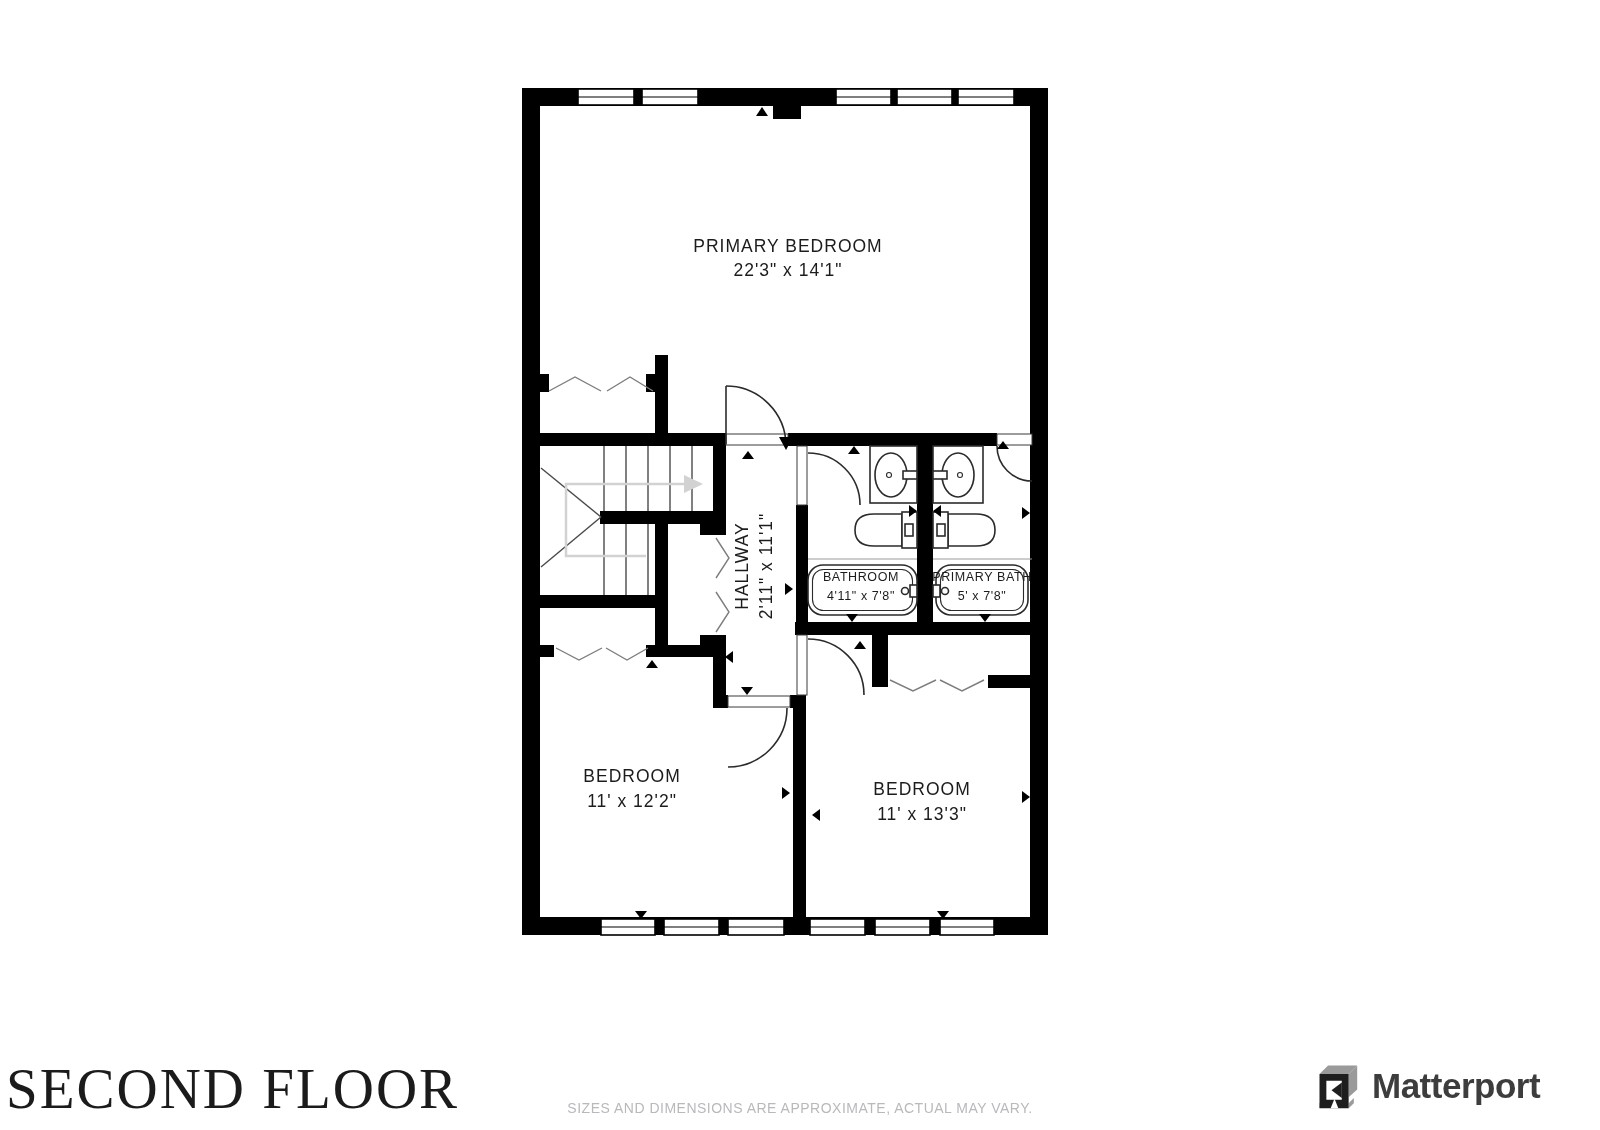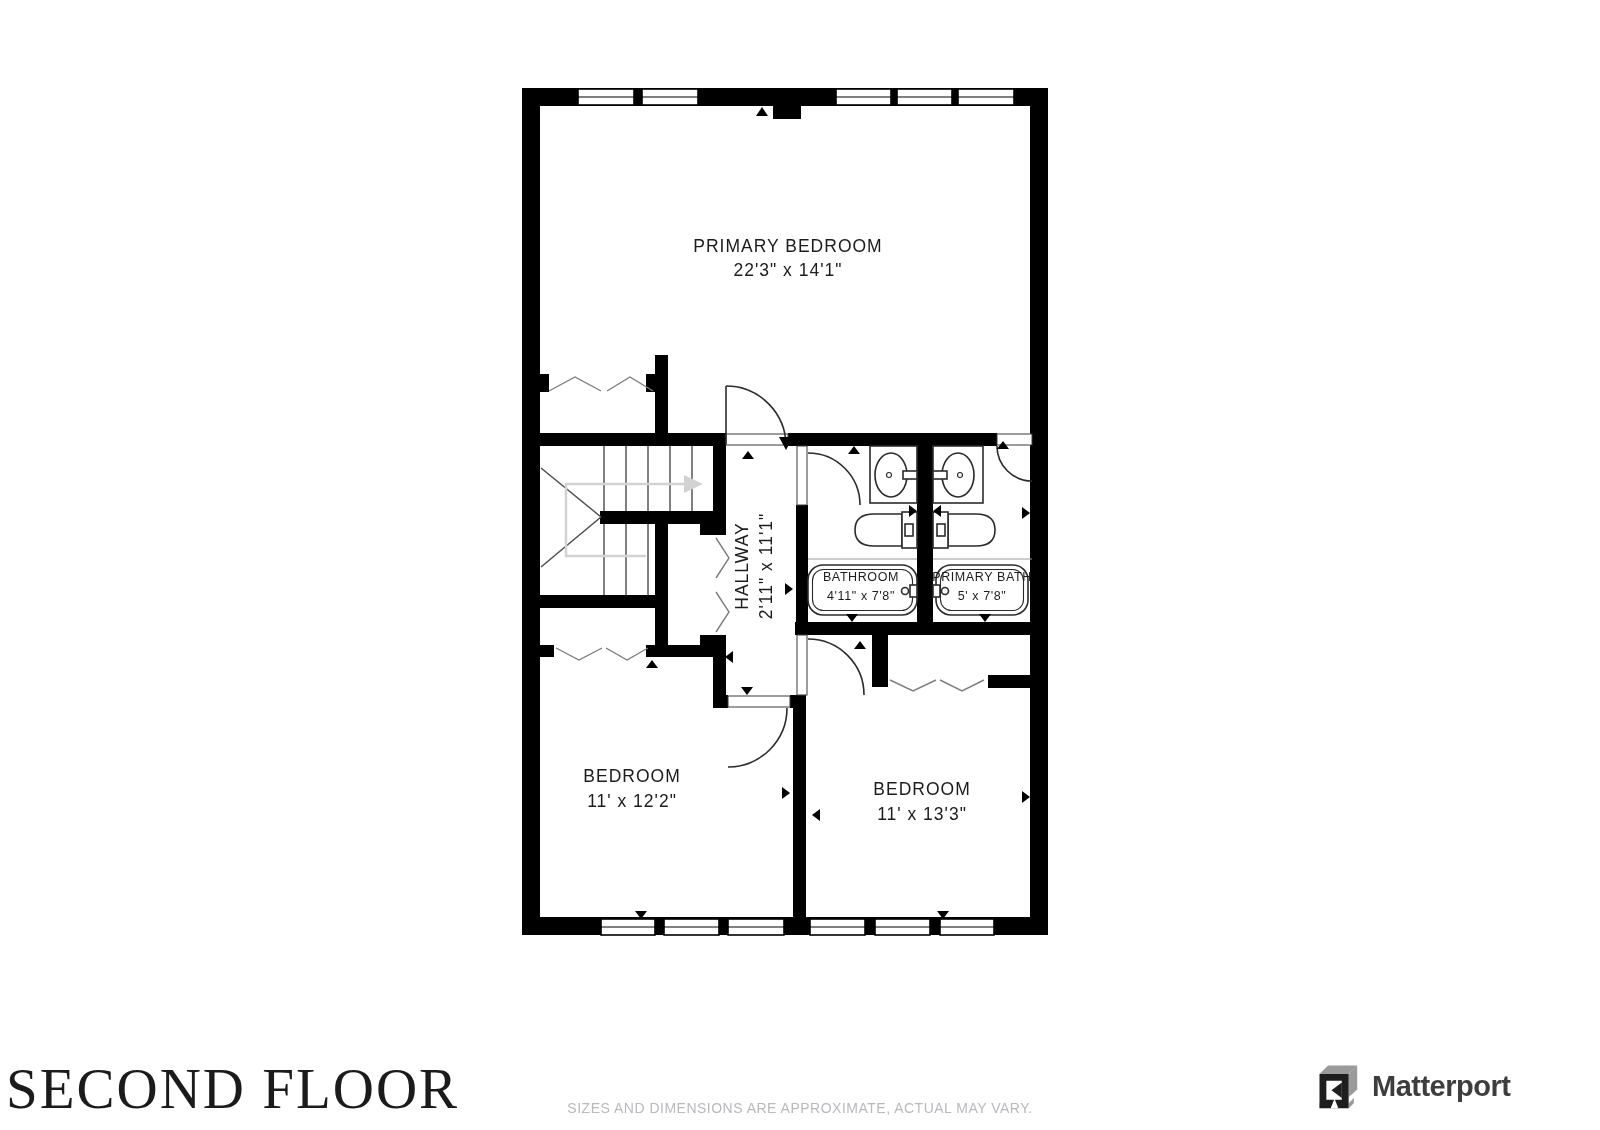--- a/index.html
+++ b/index.html
@@ -27,21 +27,21 @@
     font-family:Liberation Serif, serif;font-size:57px;color:#1b1b1b;letter-spacing:2px;
   }
   #disclaimer{
     position:absolute;left:50%;transform:translateX(-50%);top:1100px;
     font-size:14px;letter-spacing:0.5px;color:#b9b9bd;white-space:nowrap;
   }
   #brand{
     position:absolute;left:1314px;top:1062px;display:flex;align-items:center;gap:11px;
   }
   #brand .brand-text{
-    font-size:29px;font-weight:bold;color:#3d3d3d;letter-spacing:-0.5px;
+    font-size:35px;font-weight:bold;color:#3d3d3d;letter-spacing:-0.5px;
   }
 </style>
 </head>
 <body>
 
 <svg id="plan-svg" width="1600" height="1130" viewBox="0 0 1600 1130">
 
   <g>
     <rect class="wall" x="522" y="88" width="526" height="18"></rect>
     <rect class="wall" x="522" y="917" width="526" height="18"></rect>

